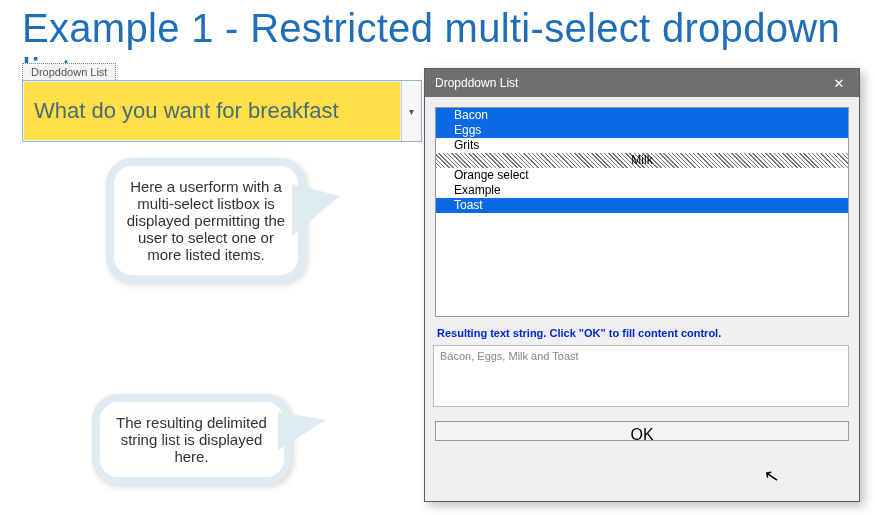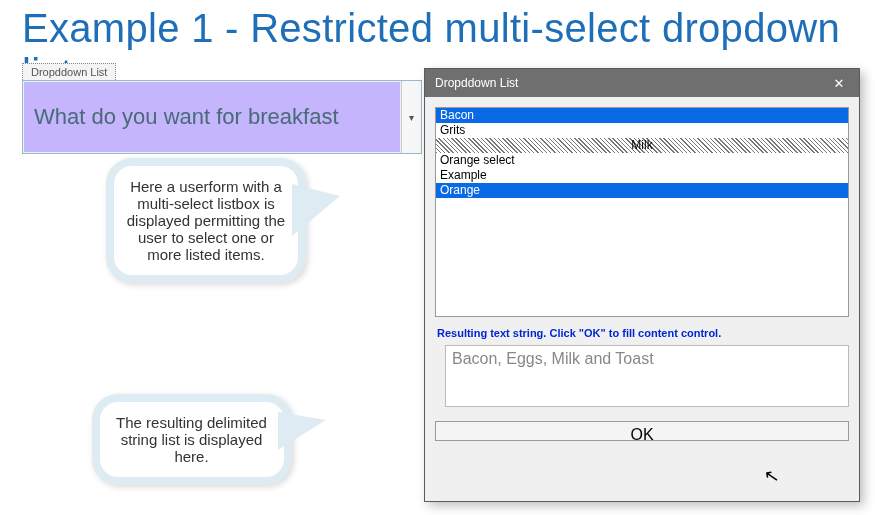--- a/index.html
+++ b/index.html
@@ -37,24 +37,24 @@
     border: 1px dotted #888;
     border-bottom: none;
     background: #f4f4f4;
   }
   .cc-body {
     display: flex;
     border: 1px solid #9db7c9;
   }
   .cc-field {
     flex: 1;
-    background: #c4b5fd;
+    background: #fde047;
     color: #4b6a78;
     font-size: 22px;
-    padding: 22px 10px;
+    padding: 16px 10px;
     border: 1px solid #e6f2f7;
     white-space: nowrap;
     overflow: hidden;
   }
   .cc-drop {
     width: 20px;
     display: flex;
     align-items: center;
     justify-content: center;
     background: #f7f7f7;
@@ -129,21 +129,21 @@
 
   .listbox {
     margin: 10px;
     height: 210px;
     background: #fff;
     border: 1px solid #999;
     overflow: hidden;
     font-size: 12px;
   }
   .listbox .item {
-    padding: 0px 4px;
+    padding: 0px 18px;
     line-height: 15px;
     height: 15px;
     color: #000;
   }
   .listbox .item.sel {
     background: #0a6ae6;
     color: #fff;
   }
   .listbox .item.dotted {
     background-image: repeating-linear-gradient(45deg,#777 0 1px,#fff 1px 3px);
@@ -151,26 +151,26 @@
     text-align:center;
   }
 
   .instruct {
     margin: 0 12px 6px 12px;
     font-size: 11px;
     color: #0026d4;
     font-weight: 600;
   }
   .result-box {
-    margin: 0 10px 8px 20px;
+    margin: 0 10px 8px 8px;
     height: 62px;
     background: #fff;
     border: 1px solid #bbb;
     padding: 4px 6px;
-    font-size: 16px;
+    font-size: 11px;
     color: #888;
   }
   .ok-row {
     margin: 6px 10px 10px 10px;
   }
   .ok-btn {
     width: 100%;
     height: 20px;
     background: #f4f4f4;
     border: 1px solid #999;
@@ -209,25 +209,26 @@
 <div class="dialog">
   <div class="titlebar">
     <div class="title">Dropddown List</div>
     <div class="close">
       <span>✕</span>
     </div>
   </div>
 
   <div class="listbox" id="lb">
       <div class="item sel">Bacon</div>
+      <div class="item sel">Eggs</div>
       <div class="item">Grits</div>
       <div class="item dotted">Milk</div>
       <div class="item">Orange select</div>
       <div class="item">Example</div>
-      <div class="item sel">Orange</div>
+      <div class="item sel">Toast</div>
     </div>
 
   <div class="instruct">Resulting text string. Click "OK" to fill content control.</div>
 
   <div class="result-box">Bacon, Eggs, Milk and Toast</div>
 
   <div class="ok-row">
     <div class="ok-btn">OK</div>
   </div>
 

